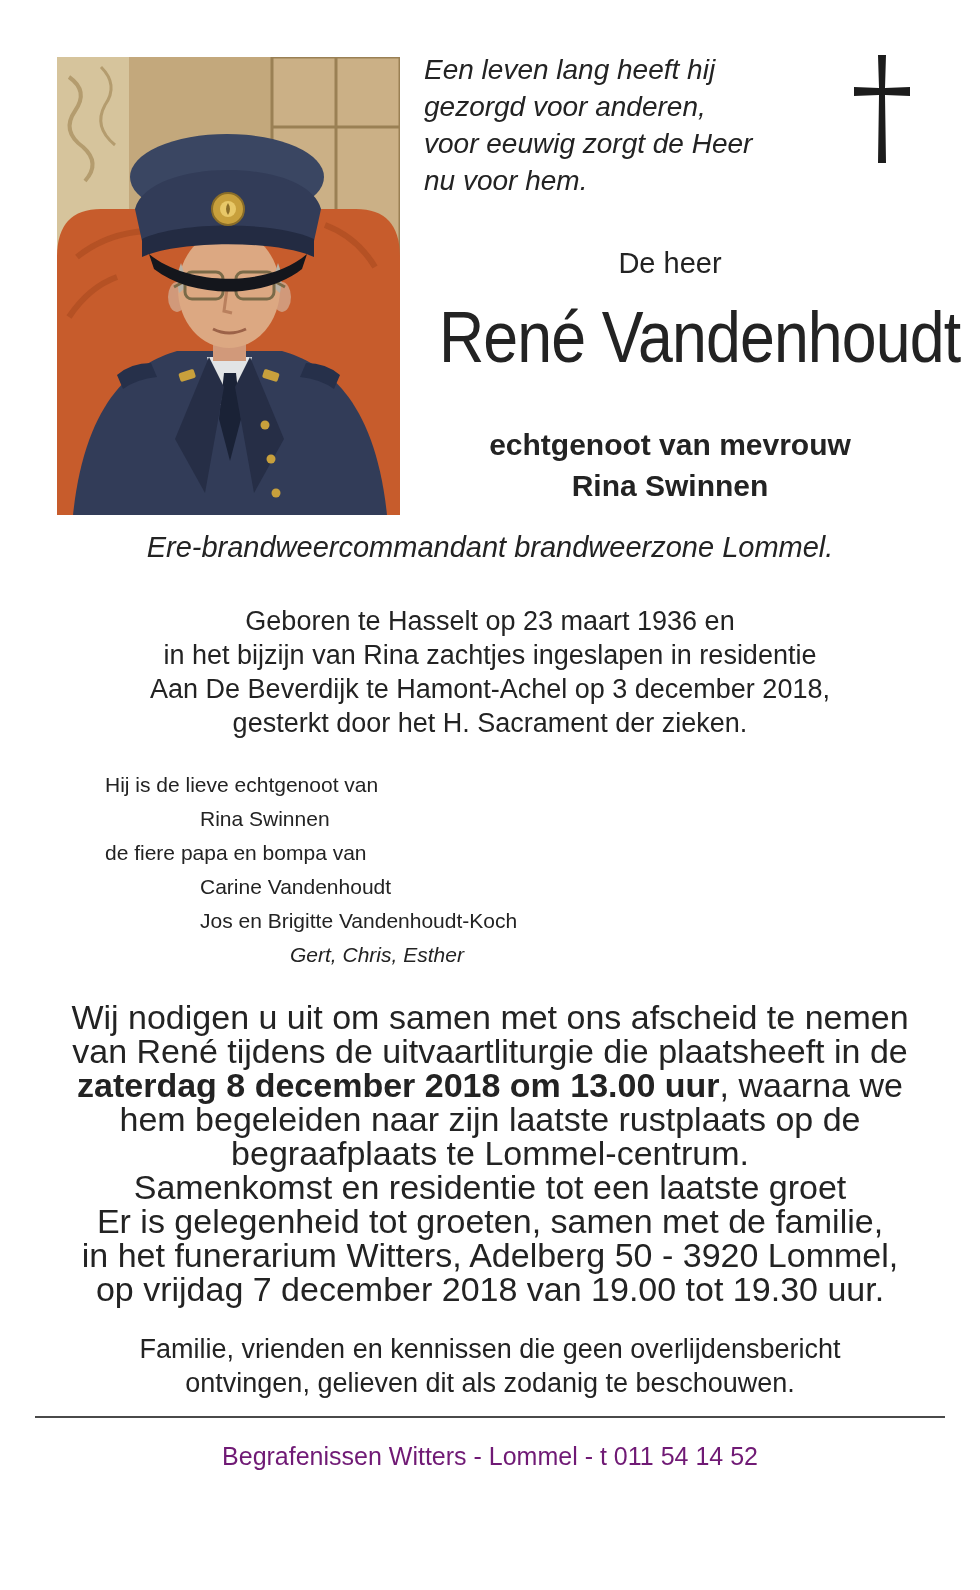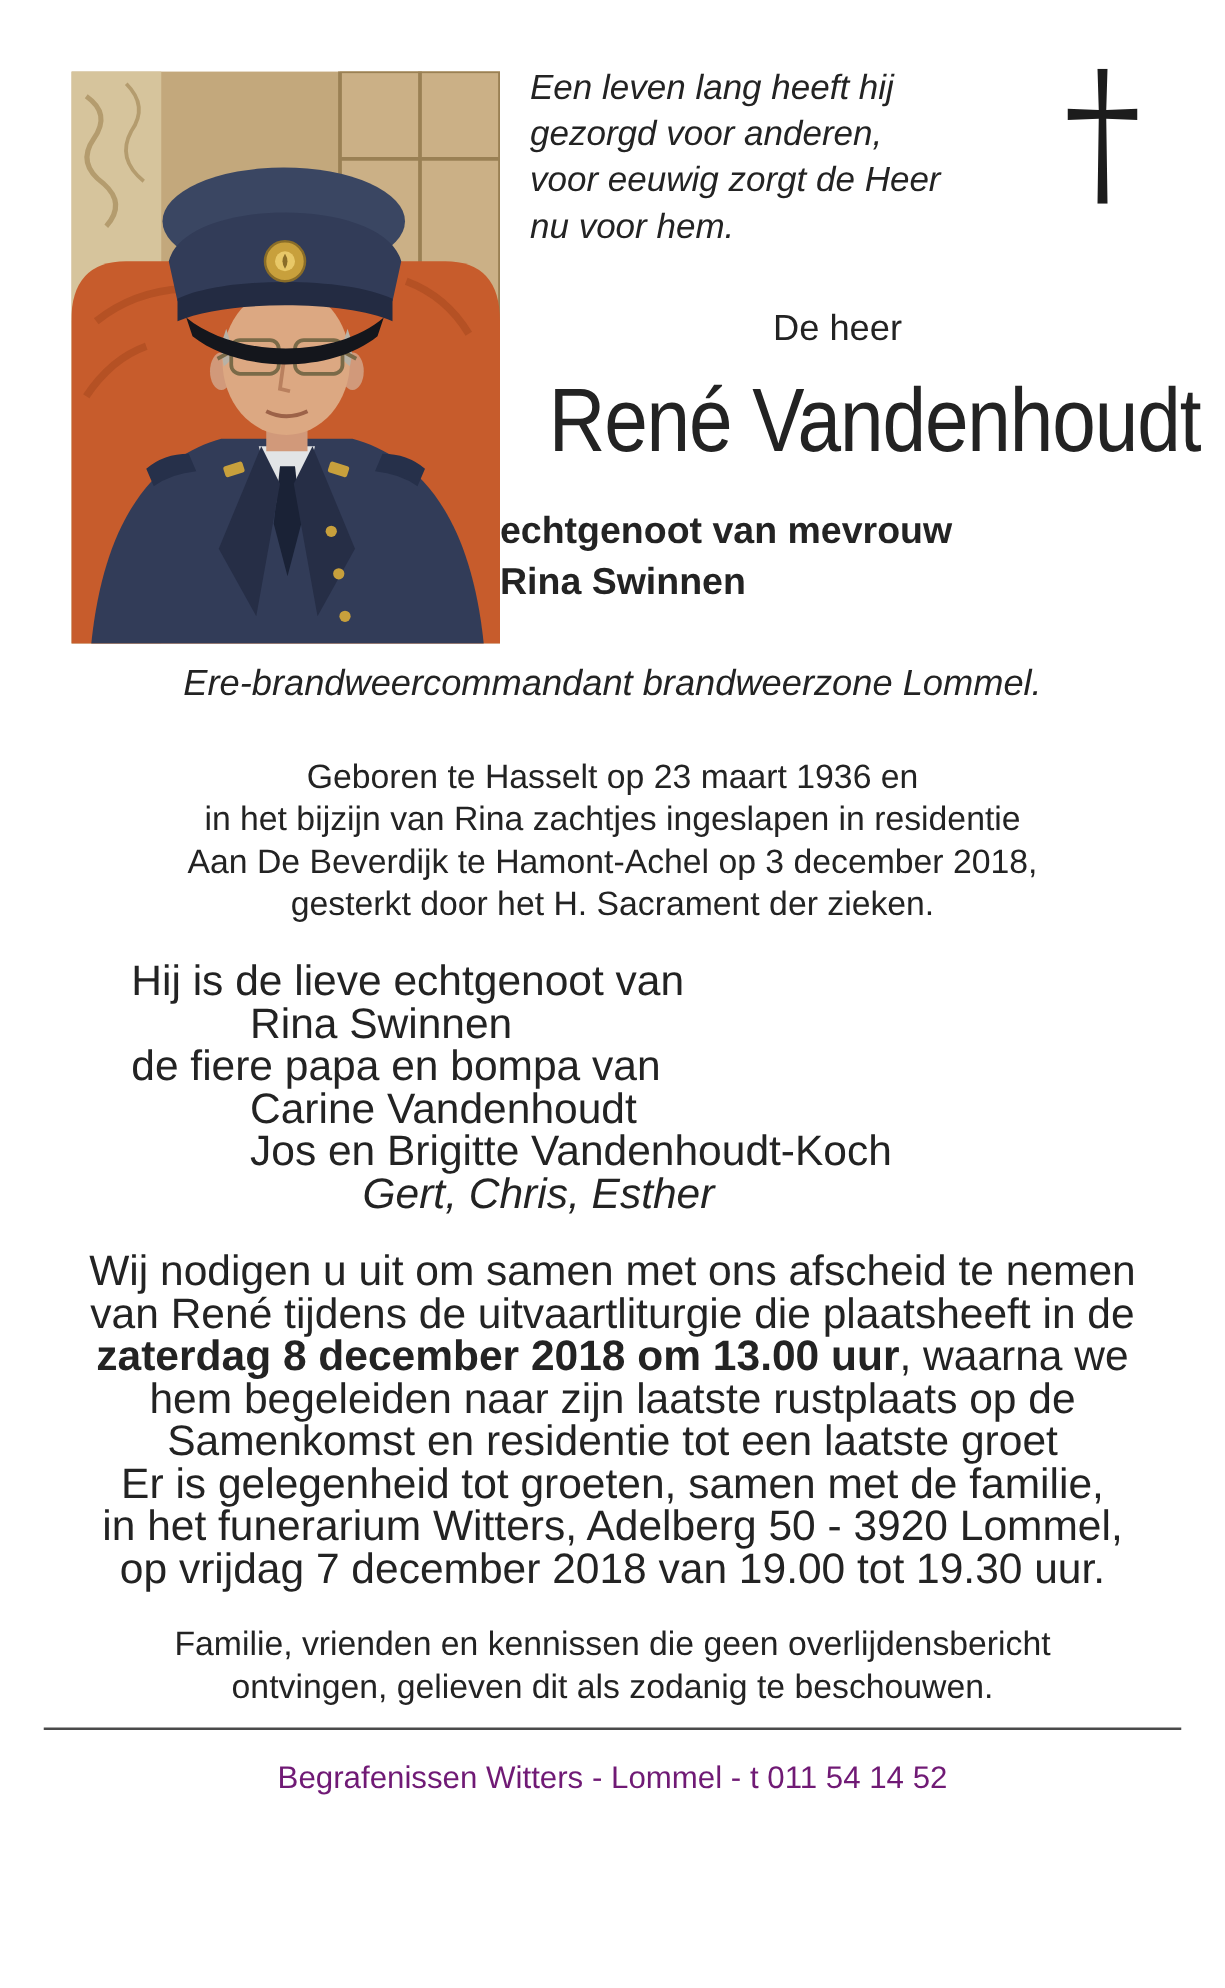--- a/index.html
+++ b/index.html
@@ -16,26 +16,26 @@
   .right-col{flex:1;position:relative;min-width:0;}
   .quote{
     font-style:italic;font-size:28px;line-height:37px;
     margin:-6px 0 0 24px;white-space:pre-line;text-align:left;
   }
   .cross{position:absolute;top:-2px;right:30px;width:56px;height:108px;}
   .cross svg{display:block;width:100%;height:100%;}
   .salutation{text-align:center;font-size:29px;margin-top:48px;}
   .name{text-align:center;margin-top:24px;font-size:72px;font-weight:normal;line-height:66px;white-space:nowrap;}
   .name-inner{display:inline-block;transform:scaleX(0.87);transform-origin:center;letter-spacing:-1px;}
-  .spouse{font-weight:bold;font-size:30px;line-height:41px;margin-top:34px;}
+  .spouse{text-align:center;font-weight:bold;font-size:30px;line-height:41px;margin-top:54px;}
   
   .title-line{text-align:center;font-style:italic;font-size:29px;margin-top:16px;}
   .block{text-align:center;font-size:27px;line-height:34px;white-space:pre-line;}
   .life{margin-top:40px;}
-  .family{font-size:34px;line-height:34px;margin-top:28px;margin-left:105px;text-align:left;}
+  .family{font-size:21px;line-height:34px;margin-top:28px;margin-left:105px;text-align:left;}
   .ind1{margin-left:95px;}
   .ind2{margin-left:185px;}
   .it{font-style:italic;}
   .invite{text-align:center;font-size:34px;line-height:34px;margin-top:28px;}
   .b{font-weight:bold;}
   .closing{margin-top:26px;}
   .rule{border-top:2px solid #4a4a4a;margin:16px 35px 0 35px;}
   .footer{text-align:center;font-size:25px;margin-top:24px;color:#701a75;}
 </style>
 </head>
@@ -138,20 +138,21 @@
     <div class="ind1">Carine Vandenhoudt</div>
     <div class="ind1">Jos en Brigitte Vandenhoudt-Koch</div>
     <div class="ind2 it">Gert, Chris, Esther</div>
   </div>
 
   <div class="invite">
     <div>Wij nodigen u uit om samen met ons afscheid te nemen</div>
     <div>van René tijdens de uitvaartliturgie die plaatsheeft in de</div>
     <div><span class="b">zaterdag 8 december 2018 om 13.00 uur</span><span>, waarna we</span></div>
     <div>hem begeleiden naar zijn laatste rustplaats op de</div>
+    <div>begraafplaats te Lommel-centrum.</div>
     <div>Samenkomst en residentie tot een laatste groet</div>
     <div>Er is gelegenheid tot groeten, samen met de familie,</div>
     <div>in het funerarium Witters, Adelberg 50 - 3920 Lommel,</div>
     <div>op vrijdag 7 december 2018 van 19.00 tot 19.30 uur.</div>
   </div>
 
   <div class="block closing">Familie, vrienden en kennissen die geen overlijdensbericht
 ontvingen, gelieven dit als zodanig te beschouwen.</div>
 
   <div class="rule"></div>

